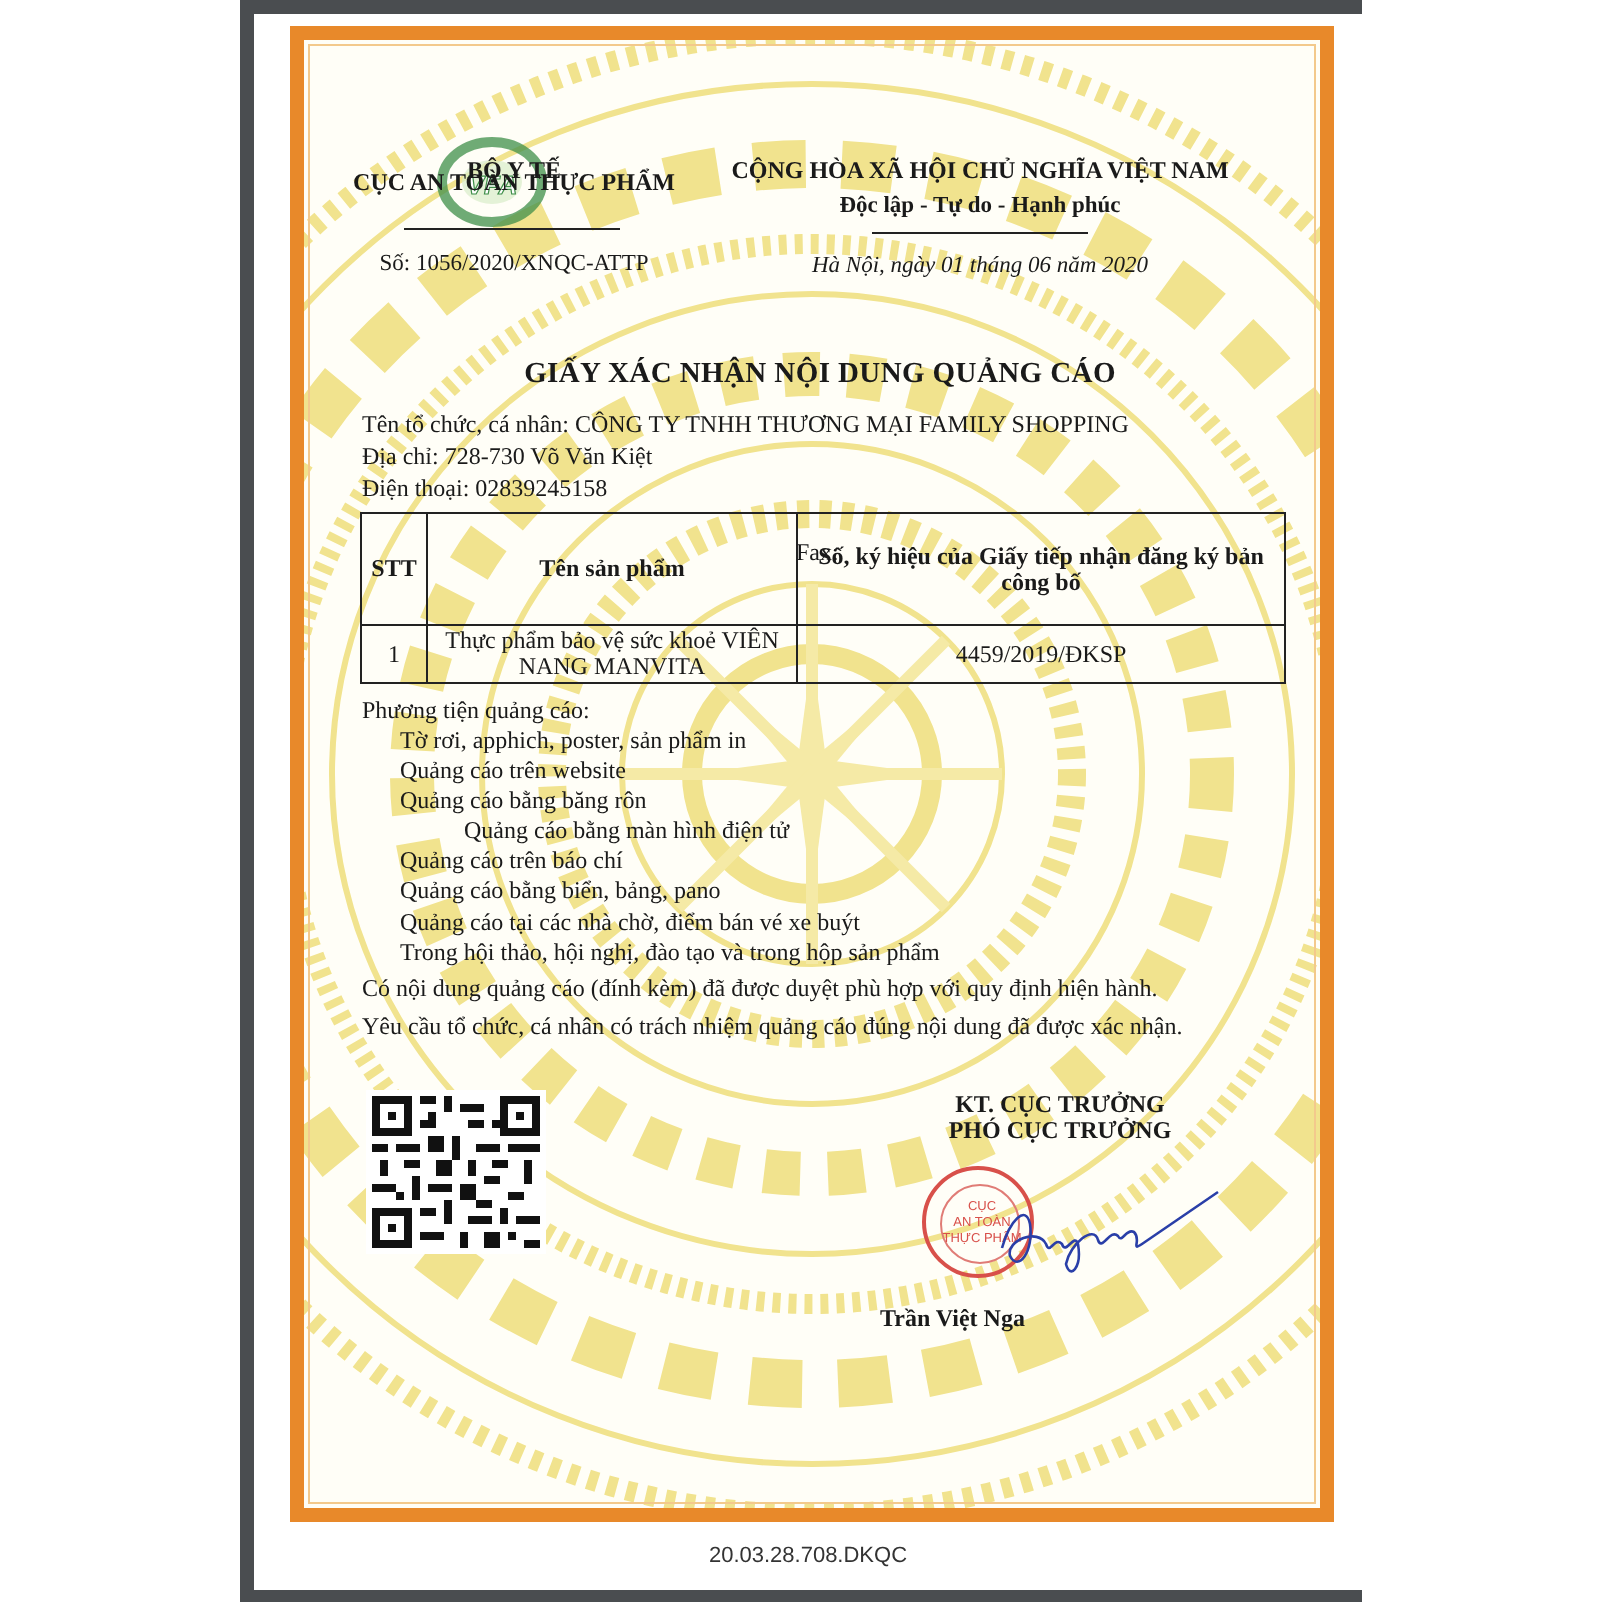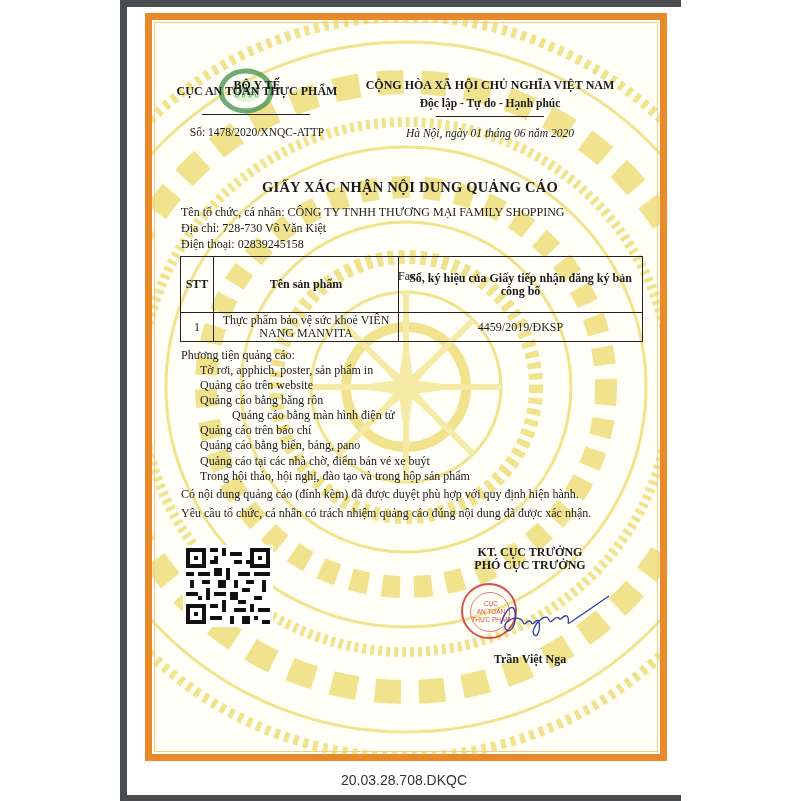--- a/index.html
+++ b/index.html
@@ -23,21 +23,21 @@
   .field { left:181px; font-size:12px; }
   table.prod { position:absolute; left:180px; top:256px; width:463px; border-collapse:collapse; font-size:12px; }
   table.prod td, table.prod th { border:1.3px solid #222; text-align:center; vertical-align:middle; padding:0 3px; line-height:13px; }
   table.prod th { font-weight:bold; height:55px; }
   table.prod td { height:28px; }
   .list-item { left:200px; font-size:12px; }
   .qr { position:absolute; left:183px; top:545px; width:84px; height:76px; background:#fff; padding:3px; }
   .stamp { position:absolute; left:461px; top:583px; width:56px; height:56px; border-radius:50%; border:2px solid #d8504a; box-sizing:border-box; }
   .stamp-inner { position:absolute; left:7px; top:7px; width:38px; height:38px; border-radius:50%; border:1px solid #e07c76; }
   .stamp-text { position:absolute; left:0; width:56px; text-align:center; font-family:"Liberation Sans", sans-serif; font-size:6.5px; color:#d8504a; line-height:7px; }
-  .footer-code { left:127px; width:554px; text-align:center; top:772px; font-family:"Liberation Sans", sans-serif; font-size:14px; color:#333; }
+  .footer-code { left:127px; width:554px; text-align:center; top:772px; font-family:"Liberation Sans", sans-serif; font-size:11px; color:#333; }
 </style>
 </head>
 <body>
 
 <div class="dark-bar-top"></div>
 <div class="dark-bar-left"></div>
 <div class="dark-bar-bottom"></div>
 <div class="page"></div>
 
 <div class="frame">
@@ -78,21 +78,21 @@
 
   <svg class="abs" style="left:218px;top:68px;" width="56" height="46" viewBox="0 0 56 46">
     <ellipse cx="28" cy="23" rx="25" ry="20" fill="none" stroke="#3f8f4a" stroke-width="5" opacity="0.75"></ellipse>
     <ellipse cx="28" cy="23" rx="15" ry="11" fill="#d9ecc9" opacity="0.7"></ellipse>
     <text x="28" y="29" font-family="Liberation Sans, sans-serif" font-size="13" font-weight="bold" font-style="italic" fill="#ffffff" stroke="#3f8f4a" stroke-width="0.6" text-anchor="middle">VFA</text>
   </svg>
 
   <div class="abs hdr-left b f12" style="top:78px;">BỘ Y TẾ</div>
   <div class="abs hdr-left b f12" style="top:84px;">CỤC AN TOÀN THỰC PHẨM</div>
   <div class="rule" style="left:202px;top:114px;width:108px;"></div>
-  <div class="abs hdr-left f11" style="top:126px;">Số: 1478/2020/XNQC-ATTP</div>
+  <div class="abs hdr-left f11" style="top:126px;">Số: 1056/2020/XNQC-ATTP</div>
 
   <div class="abs hdr-right b f12" style="top:78px;">CỘNG HÒA XÃ HỘI CHỦ NGHĨA VIỆT NAM</div>
   <div class="abs hdr-right b f11" style="top:97px;">Độc lập - Tự do - Hạnh phúc</div>
   <div class="rule" style="left:436px;top:116px;width:108px;"></div>
   <div class="abs hdr-right f11" style="top:127px;font-style:italic;">Hà Nội, ngày 01 tháng 06 năm 2020</div>
 
   <div class="abs doc-title">GIẤY XÁC NHẬN NỘI DUNG QUẢNG CÁO</div>
 
   <div class="abs field" style="top:205px;">Tên tổ chức, cá nhân: CÔNG TY TNHH THƯƠNG MẠI FAMILY SHOPPING</div>
   <div class="abs field" style="top:221px;">Địa chỉ: 728-730 Võ Văn Kiệt</div>
@@ -188,16 +188,16 @@
     <div class="stamp-inner"></div>
     <div class="stamp-text" style="top:15px;">CỤC</div>
     <div class="stamp-text" style="top:23px;">AN TOÀN</div>
     <div class="stamp-text" style="top:31px;">THỰC PHẨM</div>
   </div>
 
   <svg class="abs" style="left:495px;top:592px;" width="118" height="50" viewBox="0 0 118 50">
     <path d="M6,32 C10,18 18,10 20,20 C22,34 14,44 10,36 C8,28 24,22 28,30 C30,36 32,26 36,30 C38,36 42,24 44,30 C46,42 40,48 38,40 C40,30 52,20 54,28 C56,34 60,22 64,26 C66,30 68,22 72,24 C76,28 70,34 76,30 L114,4" fill="none" stroke="#2a3fa8" stroke-width="1.3"></path>
   </svg>
 
-  <div class="abs b f12" style="left:440px;width:180px;text-align:center;top:652px;">Trần Việt Nga</div>
+  <div class="abs b f12" style="left:440px;width:180px;text-align:left;top:652px;">Trần Việt Nga</div>
 
   <div class="abs footer-code">20.03.28.708.DKQC</div>
 </div>
 
 </body></html>

